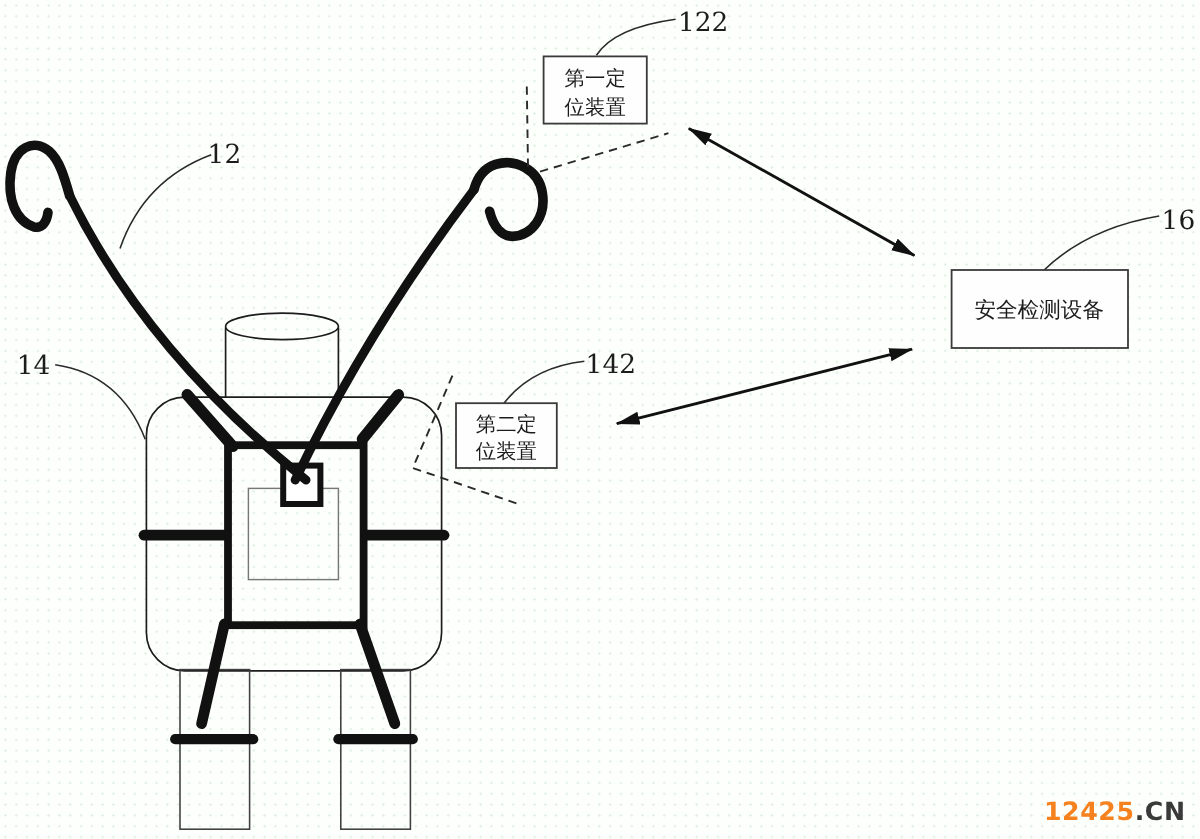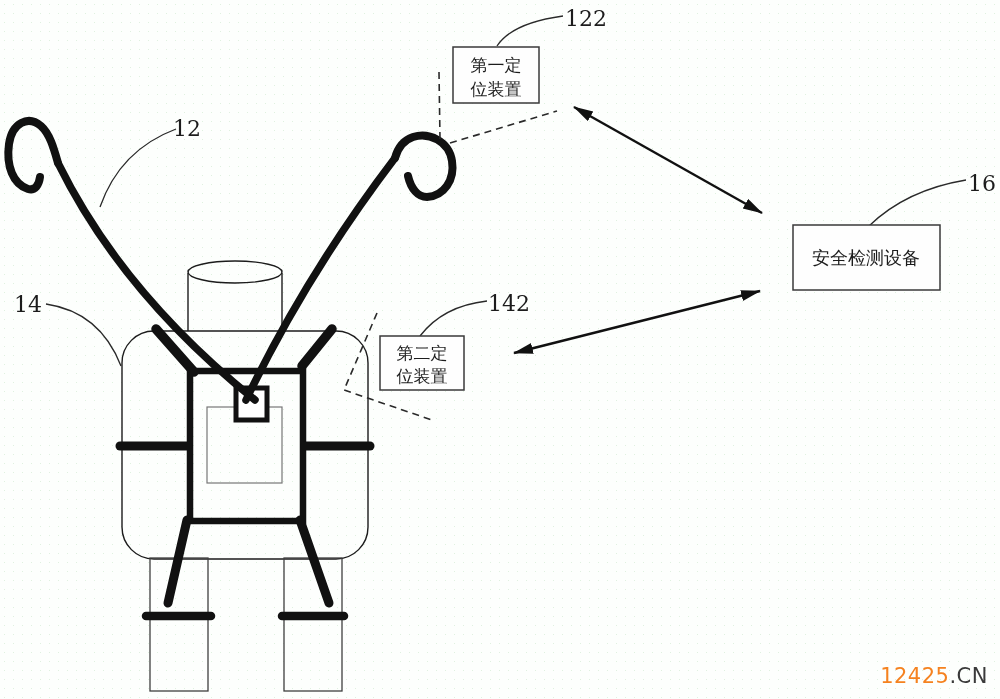--- a/index.html
+++ b/index.html
@@ -17,21 +17,21 @@
   .thin{stroke-width:1.4;}
   .leader{stroke:#2a2a2a;stroke-width:1.3;fill:none;}
   .dash{stroke:#2a2a2a;stroke-width:1.6;fill:none;stroke-dasharray:7 5;}
   .strap{stroke:#111;stroke-linecap:round;fill:none;}
   .boxr{fill:#fefefe;stroke:#3a3a3a;stroke-width:1.5;}
   .boxtxt{fill:#1c1c1c;font-size:17px;text-anchor:middle;font-family:"DejaVu Serif",serif;}
   .ref{fill:#1c1c1c;font-size:22px;font-family:"DejaVu Serif",serif;}
   .arrow{stroke:#111;stroke-width:2.4;fill:none;}
   .watermark{
     position:absolute;right:12px;bottom:11px;
-    font-family:"DejaVu Sans",sans-serif;font-weight:normal;font-size:21px;
+    font-family:"DejaVu Sans",sans-serif;font-weight:bold;font-size:21px;
     letter-spacing:0.5px;
     margin-top:13px;
   }
   .wm-num{color:#f5821f;}
   .wm-tld{color:#3a3a3a;}
 </style>
 </head>
 <body>
 
 <div class="canvas">

